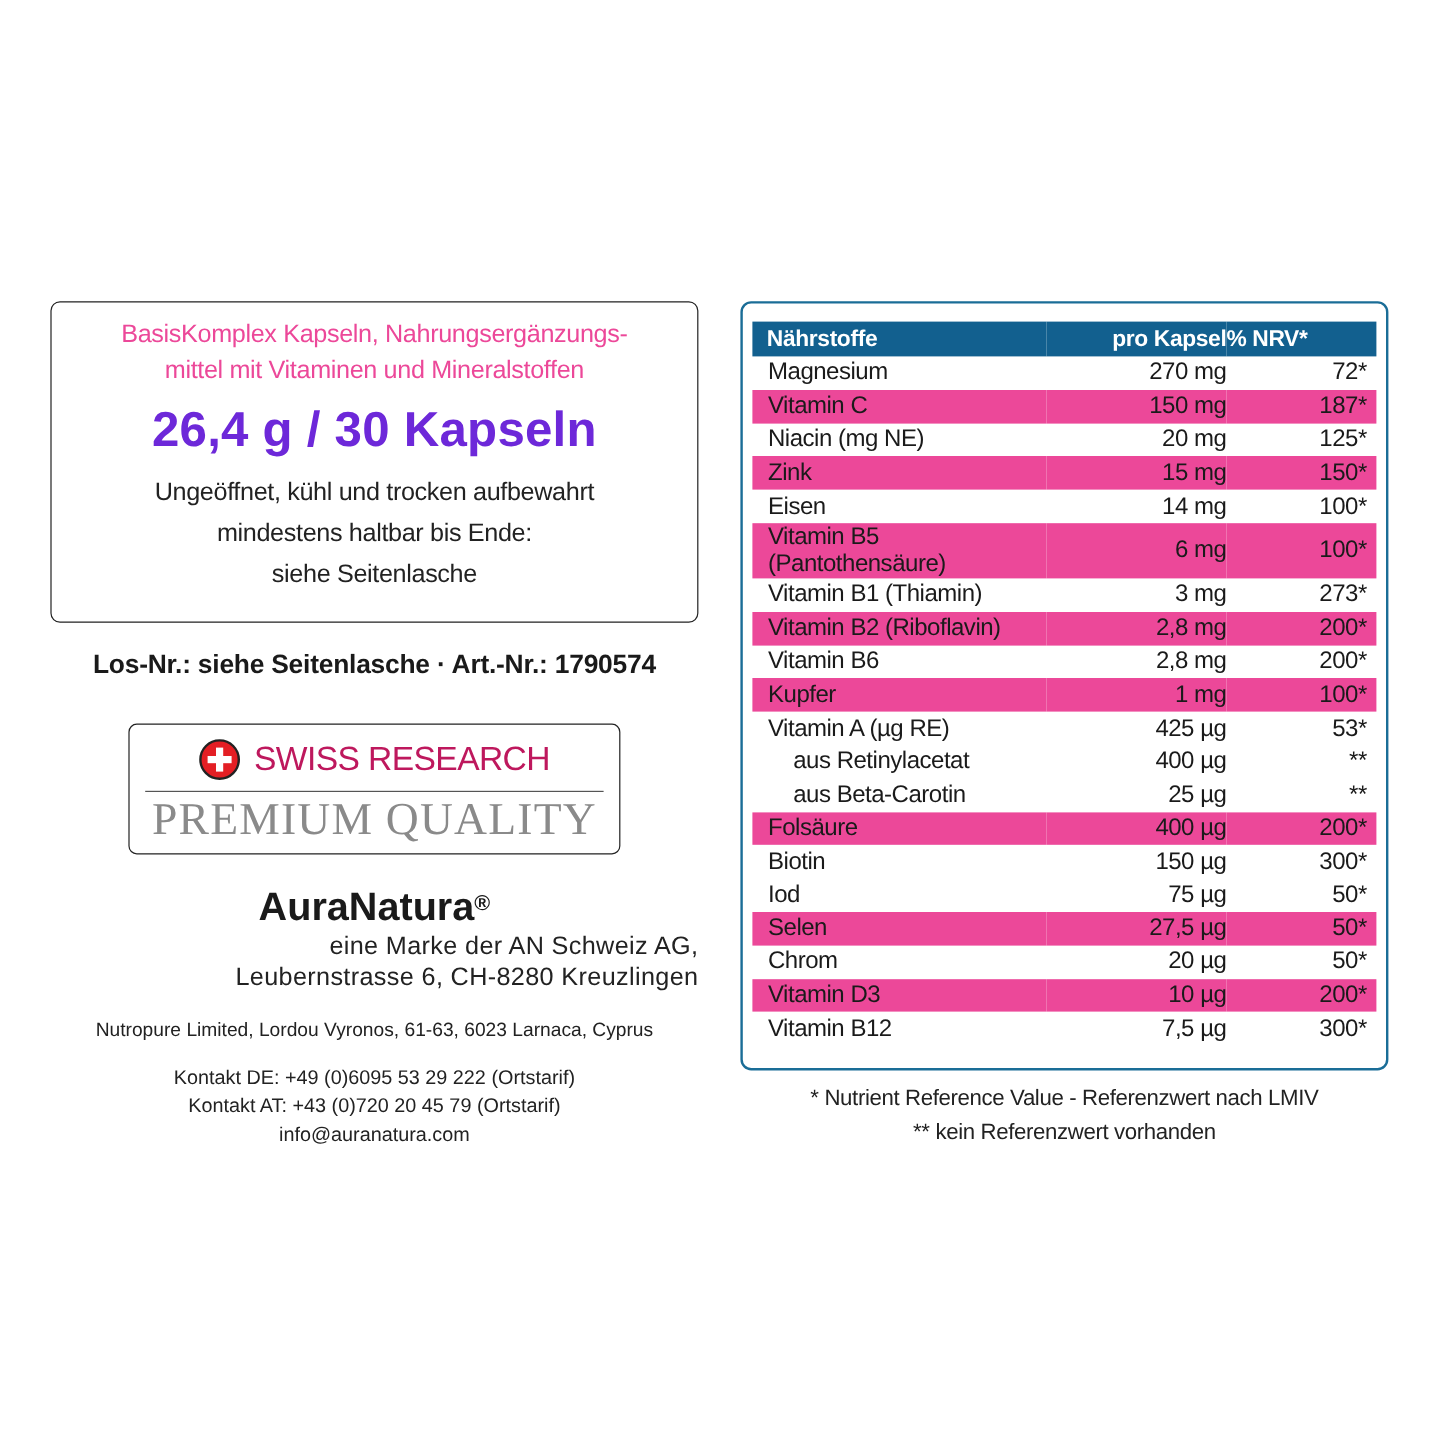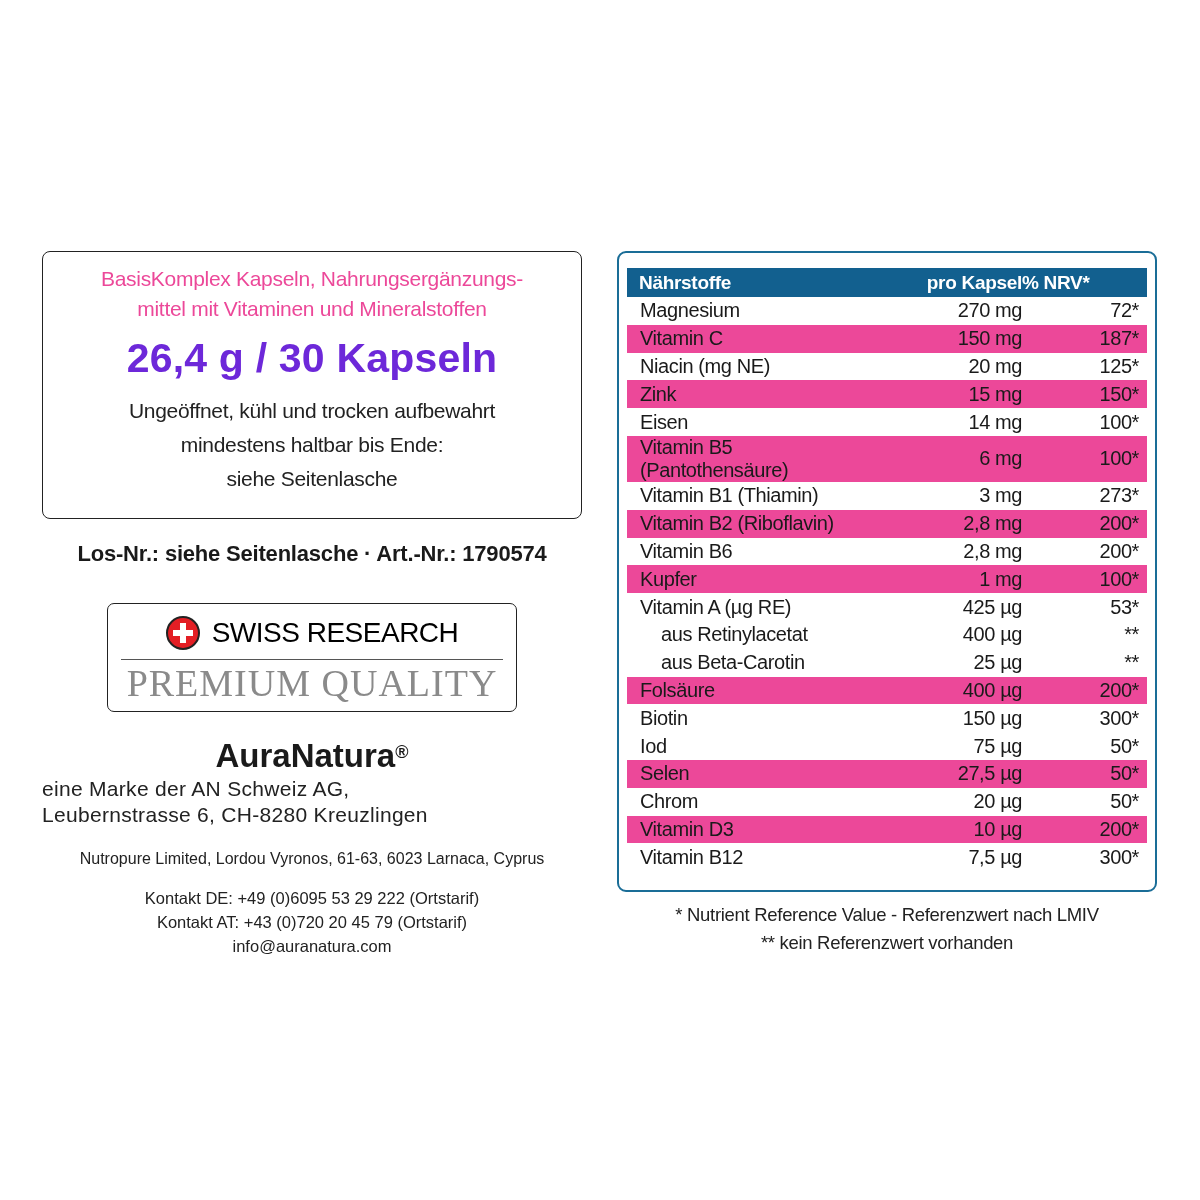--- a/index.html
+++ b/index.html
@@ -21,26 +21,26 @@
     box-sizing: border-box; width: 410px; height: 109px; margin: 36px auto 0;
     border: 1.5px solid #222; border-radius: 7px; position: relative;
   }
   .swiss-row { display: flex; align-items: center; justify-content: center; height: 50px; padding-top: 4px; }
   .swiss-flag {
     width: 34px; height: 34px; border-radius: 50%; background: #e31e24;
     border: 2px solid #222; box-sizing: border-box; position: relative; margin-right: 12px;
   }
   .swiss-flag::before { content: ""; position: absolute; left: 12px; top: 5px; width: 6px; height: 20px; background: #fff; }
   .swiss-flag::after { content: ""; position: absolute; left: 5px; top: 12px; width: 20px; height: 6px; background: #fff; }
-  .swiss-text { font-size: 28px; letter-spacing: -0.5px; color: #000000; }
+  .swiss-text { font-size: 28px; letter-spacing: -0.5px; color: #be185d; }
   .badge-rule { height: 1px; background: #555; margin: 1px 13px 0; }
   .premium { text-align: center; font-family: "Liberation Serif", "DejaVu Serif", serif; font-size: 38px; color: #8a8a8a; letter-spacing: 1px; line-height: 46px; }
   .brand { margin-top: 24px; text-align: center; font-size: 33px; font-weight: bold; color: #1a1a1a; line-height: 40px; }
   .brand sup { font-size: 18px; font-weight: bold; vertical-align: top; position: relative; top: -4px; }
-  .addr { text-align: left; font-size: 21px; line-height: 26px; color: #222; letter-spacing: 0.3px; }
+  .addr { text-align: right; font-size: 21px; line-height: 26px; color: #222; letter-spacing: 0.3px; }
   .addr2 { text-align: center; font-size: 16px; line-height: 22px; margin-top: 20px; color: #222; }
   .contact { text-align: center; font-size: 16.5px; line-height: 24px; margin-top: 16px; color: #222; }
 
   .right { position: absolute; left: 617px; top: 251px; width: 540px; }
   .table-box {
     box-sizing: border-box; width: 540px; height: 641px;
     border: 2px solid #1a6d97; border-radius: 9px; padding: 15px 8px 0 8px;
   }
   table { border-collapse: collapse; width: 100%; }
   th { background: #12608f; color: #fff; font-size: 19px; font-weight: bold; height: 29px; padding: 0; letter-spacing: -0.3px; }

